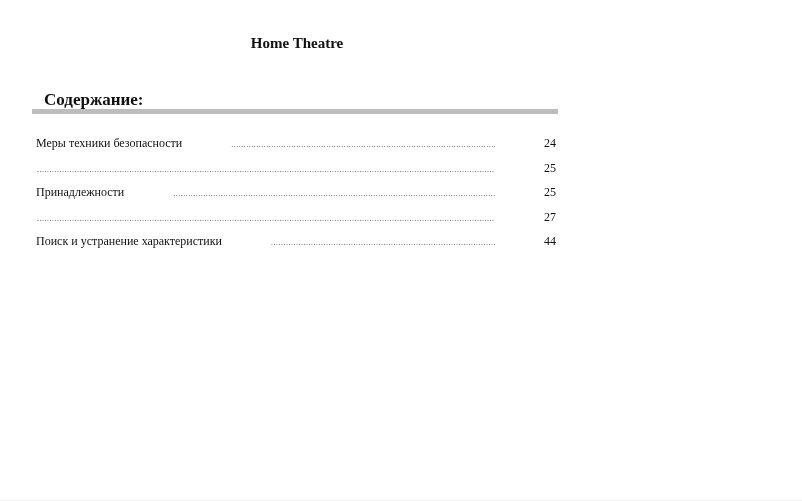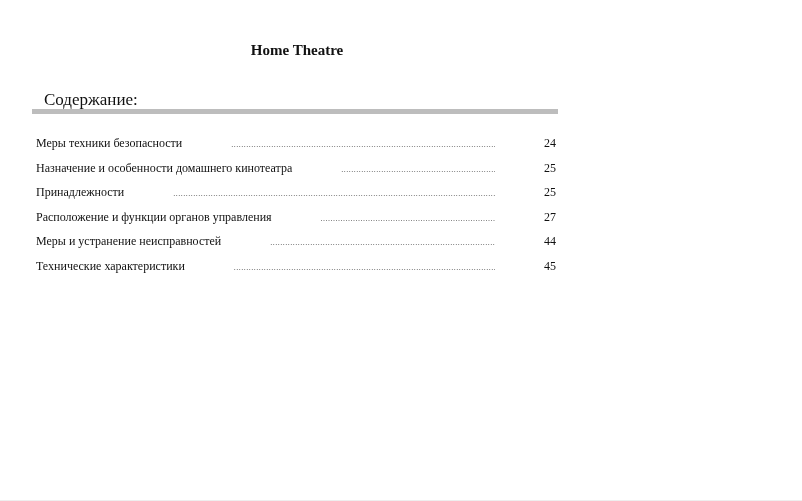--- a/index.html
+++ b/index.html
@@ -1,25 +1,25 @@
 <!DOCTYPE html>
 <html><head>
 <meta charset="utf-8">
 <style>
   html, body { margin: 0; padding: 0; }
   body {
     width: 802px; height: 501px; background: #ffffff; position: relative; overflow: hidden;
     font-family: "Liberation Serif", serif; color: #111;
   }
   .doc-title {
-    position: absolute; top: 42px; left: 0; width: 594px; text-align: center;
+    position: absolute; top: 35px; left: 0; width: 594px; text-align: center;
     font-weight: bold; font-size: 15px;
   }
   .toc-heading {
-    position: absolute; top: 90px; left: 44px; font-weight: normal; font-size: 17px;
+    position: absolute; top: 90px; left: 44px; font-weight: bold; font-size: 17px;
   }
   .toc-rule {
     position: absolute; top: 109px; left: 32px; width: 526px; height: 5px; background: #bdbdbd;
   }
   .toc-list {
     position: absolute; top: 136px; left: 36px; width: 520px; margin: 0; padding: 0; list-style: none;
   }
   .toc-row {
     display: flex; align-items: baseline; height: 24.5px; font-size: 12px; overflow: hidden; white-space: nowrap; gap: 48px;
   }
@@ -42,39 +42,32 @@
 <div class="toc-heading">Содержание:</div>
 <div class="toc-rule"></div>
 
 <ul class="toc-list">
   <li class="toc-row">
     <span class="toc-label">Меры техники безопасности</span>
     <span class="toc-dots"></span>
     <span class="toc-page">24</span>
   </li>
   <li class="toc-row">
-    <span class="toc-label">Назначение и особенности домашнего кинотеатра</span>
     <span class="toc-dots"></span>
     <span class="toc-page">25</span>
   </li>
   <li class="toc-row">
     <span class="toc-label">Принадлежности</span>
     <span class="toc-dots"></span>
     <span class="toc-page">25</span>
   </li>
   <li class="toc-row">
-    <span class="toc-label">Расположение и функции органов управления</span>
     <span class="toc-dots"></span>
     <span class="toc-page">27</span>
   </li>
   <li class="toc-row">
-    <span class="toc-label">Меры и устранение неисправностей</span>
+    <span class="toc-label">Поиск и устранение характеристики</span>
     <span class="toc-dots"></span>
     <span class="toc-page">44</span>
-  </li>
-  <li class="toc-row">
-    <span class="toc-label">Технические характеристики</span>
-    <span class="toc-dots"></span>
-    <span class="toc-page">45</span>
   </li>
 </ul>
 
 <div class="bottom-line"></div>
 
 </body></html>

